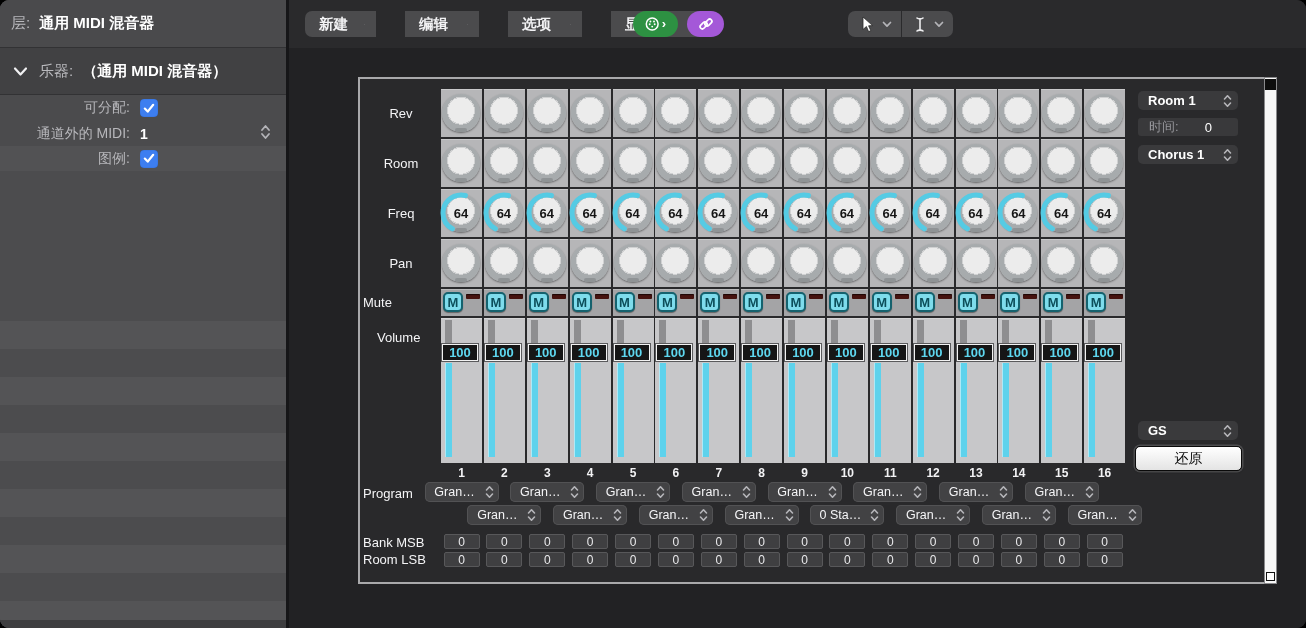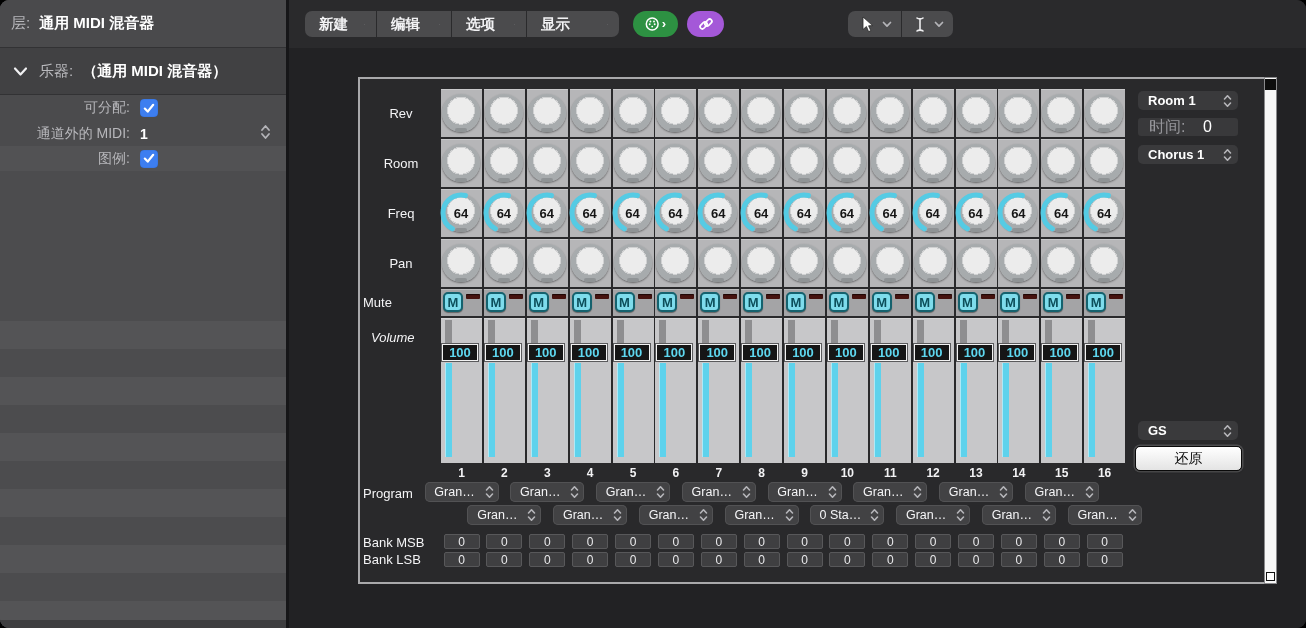--- a/index.html
+++ b/index.html
@@ -30,21 +30,21 @@
   .mixer-icon{width:44px;height:33px;border-radius:3px;background:#1d1d1f;position:relative;overflow:hidden;box-shadow:0 1px 2px rgba(0,0,0,.5);}
   .mixer-icon .bars{position:absolute;left:3px;top:8px;right:9px;bottom:3px;background:repeating-linear-gradient(90deg,transparent 0 3px,#6a6a6e 3px 4.5px,transparent 4.5px 6px);}
   .mixer-icon .caps{position:absolute;left:3px;top:4px;right:9px;height:3px;background:repeating-linear-gradient(90deg,#9a9a9e 0 4px,transparent 4px 6px);}
   .mixer-icon .screen{position:absolute;right:2px;top:3px;width:5px;height:10px;background:#3dbb4a;border-radius:1px;}
   #sb-stripes{position:absolute;left:0;top:321px;width:286px;bottom:8px;overflow:hidden;}
   .stripe{width:100%;height:28px;}
   #sb-bottom{position:absolute;left:0;bottom:0;width:286px;height:8px;background:#3e3e40;}
 
   
   #toolbar{position:absolute;left:289px;top:0;width:1017px;height:48px;background:#2a2a2c;}
-  #menu-bar{position:absolute;left:16px;top:11px;height:26px;display:flex;border-radius:7px;overflow:hidden;}
+  #menu-bar{position:absolute;left:16px;top:11px;height:26px;display:flex;border-radius:7px;overflow:hidden;gap:28px;}
   .menu-item{display:flex;align-items:center;background:#4b4b4d;padding:0 11px 0 14px;cursor:default;}
   .menu-item + .menu-item{border-left:1px solid #2a2a2c;}
   .menu-item span{color:#f2f2f4;font-size:14.5px;font-weight:600;}
   .menu-item svg{margin-left:auto;padding-left:9px;}
   .tb-btn{position:absolute;top:11px;height:26px;border-radius:13px;display:flex;align-items:center;justify-content:center;}
   #midi-btn{left:344px;width:45px;background:#2d9142;gap:1px;}
   #midi-btn .gt{color:#fff;font-weight:bold;font-size:13px;margin-top:-1px;}
   #link-btn{left:398px;width:37px;background:#a458d8;}
   #cursor-group{position:absolute;left:559px;top:11px;height:26px;display:flex;border-radius:7px;overflow:hidden;}
   .cur-seg{display:flex;align-items:center;background:#4b4b4d;padding:0 9px 0 12px;}
@@ -74,21 +74,21 @@
   .vtop{position:absolute;left:4px;top:2px;width:7px;height:25px;background:#8e8e90;}
   .vbox{position:absolute;left:1px;top:26px;width:36px;height:17px;background:#161616;border:1px solid #f2f2f2;box-shadow:0 0 0 1px #5a5a5c;color:#5ed7ef;font-size:13px;font-weight:bold;display:flex;align-items:center;justify-content:center;}
   .vfill{position:absolute;left:4px;top:45px;width:7px;height:94px;background:#5ed2ec;box-shadow:inset 1px 0 0 rgba(255,255,255,.5);}
   .chnum{position:absolute;height:13px;text-align:center;color:#f2f2f4;font-size:12px;font-weight:600;}
   .prog{position:absolute;width:74px;height:20px;background:#424244;border-radius:5px;box-shadow:inset 0 0 0 1px #525254;color:#f5f5f7;font-size:12.5px;display:flex;align-items:center;justify-content:center;padding-right:14px;}
   .prog .pstep{position:absolute;right:5px;top:3px;}
   .bank{position:absolute;width:36px;height:15px;background:#3f3f41;border:1px solid #58585a;border-radius:2px;color:#eaeaec;font-size:12px;display:flex;align-items:center;justify-content:center;}
 
   .rp-select{position:absolute;left:778px;width:100px;height:19px;background:#3a3a3c;border-radius:5px;display:flex;align-items:center;padding-left:10px;color:#fff;font-size:13px;font-weight:600;}
   .rp-select .pstep{position:absolute;right:6px;top:3px;}
-  #time-box{position:absolute;left:778px;top:39px;width:100px;height:18px;background:#39393b;border-radius:3px;display:flex;align-items:center;justify-content:space-between;padding:0 26px 0 11px;font-size:16px;}
+  #time-box{position:absolute;left:778px;top:39px;width:100px;height:18px;background:#39393b;border-radius:3px;display:flex;align-items:center;justify-content:space-between;padding:0 26px 0 11px;font-size:13px;}
   #time-box .tl{color:#97979c;}
   #time-box .tv{color:#fff;}
   #reset-btn{position:absolute;left:775px;top:367px;width:107px;height:25px;border-radius:5px;background:linear-gradient(#ffffff,#e4e4e4);border:1px solid #0a0a0a;box-shadow:0 0 0 1.5px rgba(110,110,112,.55),0 1px 2px rgba(0,0,0,.6);color:#0a0a0a;font-size:14px;display:flex;align-items:center;justify-content:center;}
 </style>
 </head>
 <body>
 
 <div id="window">
 
   <aside id="sidebar">
@@ -214,24 +214,24 @@
     </div>
   </div>
 
   <div id="canvas">
     <div id="panel">
       <span class="rlabel rl-c" style="top:27px;">Rev</span>
       <span class="rlabel rl-c" style="top:77px;">Room</span>
       <span class="rlabel rl-c" style="top:127px;">Freq</span>
       <span class="rlabel rl-c" style="top:177px;">Pan</span>
       <span class="rlabel" style="left:3px;top:216px;">Mute</span>
-      <span class="rlabel" style="left:11px;top:251px;font-style:italic;">Volume</span>
+      <span class="rlabel" style="left:17px;top:251px;">Volume</span>
       <span class="rlabel" style="left:3px;top:407px;">Program</span>
       <span class="rlabel" style="left:3px;top:456px;">Bank MSB</span>
-      <span class="rlabel" style="left:3px;top:473px;">Bank LSB</span>
+      <span class="rlabel" style="left:3px;top:473px;">Room LSB</span>
 
       <div id="channels" style="position:absolute;inset:0;">
           <div class="cell rev" style="left: 81px; top: 10px; width: 41px; height: 48px;">
             <div class="knob"></div>
           </div>
           <div class="cell chor" style="left: 81px; top: 60px; width: 41px; height: 48px;">
             <div class="knob"></div>
           </div>
           <div class="cell freq" style="left: 81px; top: 110px; width: 41px; height: 48px;">
             <div class="knob"></div>

